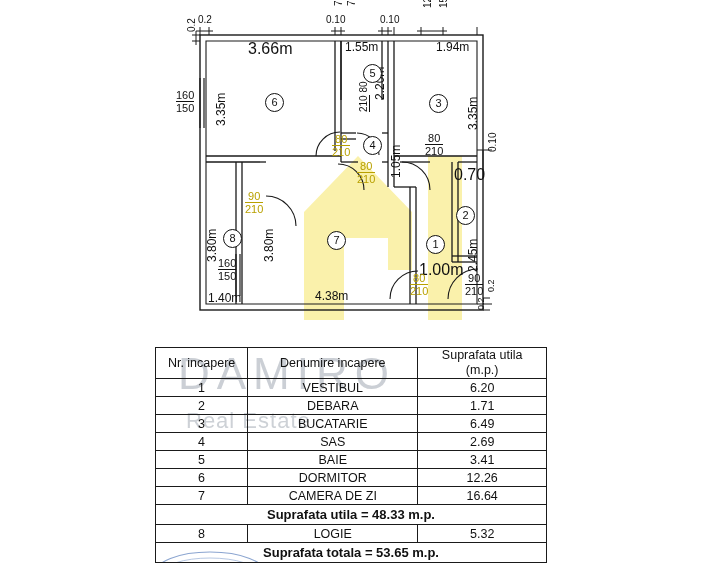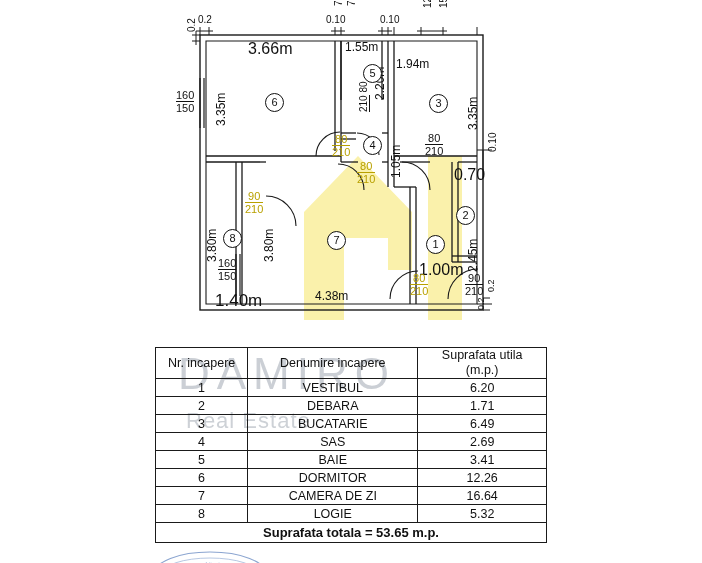--- a/index.html
+++ b/index.html
@@ -156,22 +156,22 @@
   <div style="position:absolute;left:198px;top:14px;font-size:10px;">0.2</div>
   <div style="position:absolute;left:326px;top:14px;font-size:10px;">0.10</div>
   <div style="position:absolute;left:333px;top:6px;font-size:10px;transform:rotate(-90deg);transform-origin:left top;">70</div>
   <div style="position:absolute;left:346px;top:6px;font-size:10px;transform:rotate(-90deg);transform-origin:left top;">70</div>
   <div style="position:absolute;left:380px;top:14px;font-size:10px;">0.10</div>
   <div style="position:absolute;left:422px;top:8px;font-size:10px;transform:rotate(-90deg);transform-origin:left top;">120</div>
   <div style="position:absolute;left:438px;top:8px;font-size:10px;transform:rotate(-90deg);transform-origin:left top;">150</div>
 
   <div style="position:absolute;left:248px;top:40px;font-size:16px;">3.66m</div>
   <div style="position:absolute;left:345px;top:40px;font-size:12px;">1.55m</div>
-  <div style="position:absolute;left:396px;top:40px;font-size:12px;margin-top:17px;">1.94m</div>
-  <div style="position:absolute;left:215px;top:291px;font-size:17px;">1.40m</div>
+  <div style="position:absolute;left:436px;top:40px;font-size:12px;">1.94m</div>
+  <div style="position:absolute;left:208px;top:291px;font-size:12px;">1.40m</div>
   <div style="position:absolute;left:315px;top:289px;font-size:12px;">4.38m</div>
 
   <div style="position:absolute;left:186px;top:32px;font-size:10px;transform:rotate(-90deg);transform-origin:left top;">0.2</div>
   <div style="position:absolute;left:176px;top:89px;font-size:11px;text-align:center;line-height:12px;">
     <div style="border-bottom:1px solid #111;">160</div>
         <div>150</div>
   </div>
   <div style="position:absolute;left:218px;top:257px;font-size:11px;text-align:center;line-height:12px;">
     <div style="border-bottom:1px solid #111;">160</div>
         <div>150</div>
@@ -271,20 +271,23 @@
       <tr>
         <td class="col-nr">6</td>
         <td class="col-name">DORMITOR</td>
         <td class="col-area">12.26</td>
       </tr>
       <tr>
         <td class="col-nr">7</td>
         <td class="col-name">CAMERA DE ZI</td>
         <td class="col-area">16.64</td>
       </tr>
+      <tr class="sum">
+        <td colspan="3">Suprafata utila = 48.33 m.p.</td>
+      </tr>
       <tr>
         <td class="col-nr">8</td>
         <td class="col-name">LOGIE</td>
         <td class="col-area">5.32</td>
       </tr>
       <tr class="sum">
         <td colspan="3">Suprafata totala = 53.65 m.p.</td>
       </tr>
     </tbody>
   </table>

